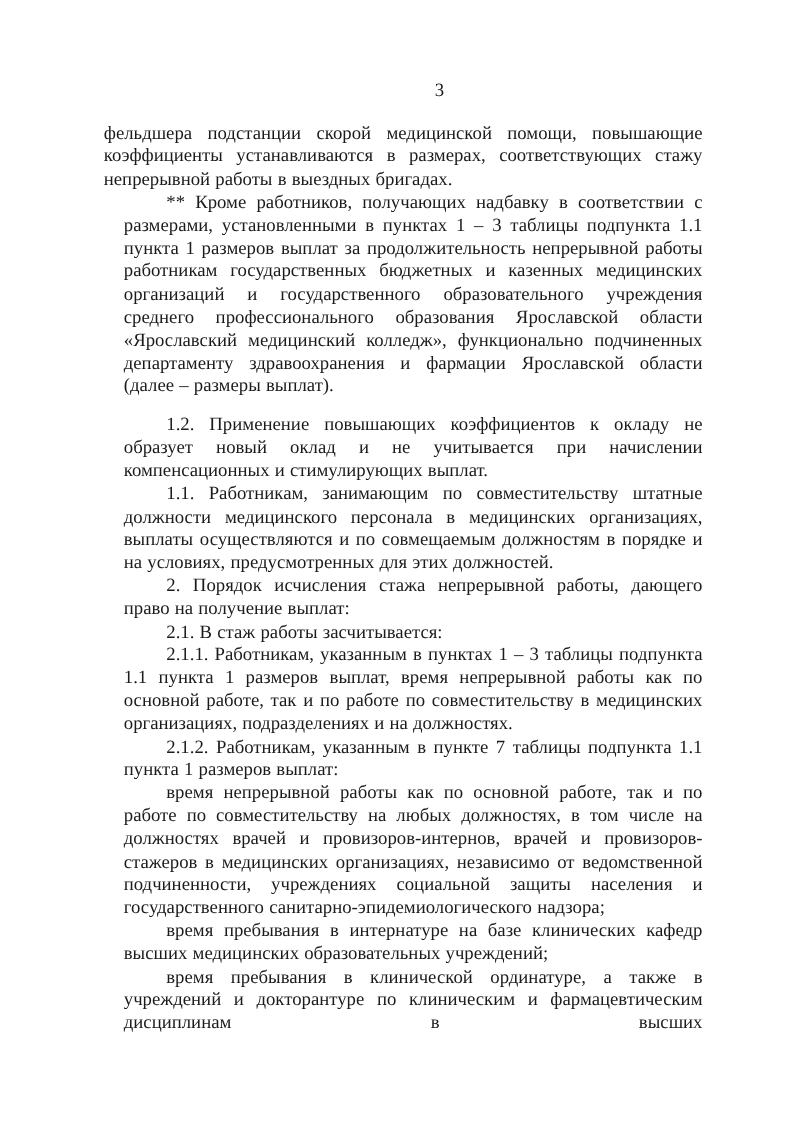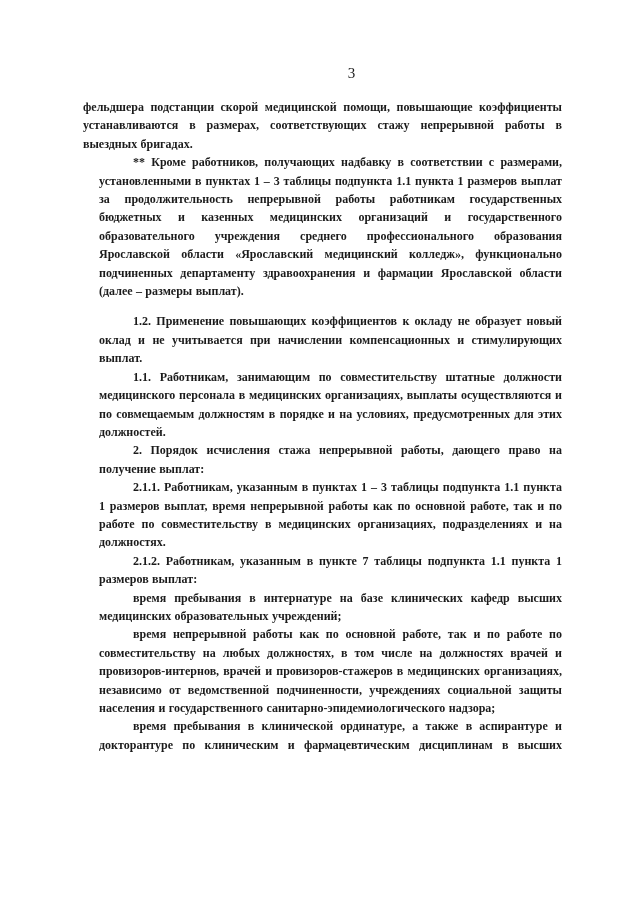--- a/index.html
+++ b/index.html
@@ -24,43 +24,43 @@
   .page-number {
     font-size: 15px;
     line-height: 18px;
     text-align: center;
     
     padding-left: 58px;
     margin-bottom: 16px;
   }
   .doc-body p {
     margin: 0;
-    font-size: 12px;
+    font-size: 15px;
     line-height: 18.4px;
     text-align: justify;
     text-align-last: left;
     word-spacing: 0.4px;
-    font-weight: bold;
   }
   .doc-body p.indent { text-indent: 34px; margin-left: 16px; }
   .doc-body p.spacer { height: 12px; }
   
   .doc-body p.cut { text-align-last: justify; }
 </style>
 </head>
 <body>
 
 <div class="page">
   <div class="page-number">3</div>
   <div class="doc-body" id="doc-body">
       <p class="">фельдшера подстанции скорой медицинской помощи, повышающие коэффициенты устанавливаются в размерах, соответствующих стажу непрерывной работы в выездных бригадах.</p>
       <p class="indent">** Кроме работников, получающих надбавку в соответствии с размерами, установленными в пунктах 1 – 3 таблицы подпункта 1.1 пункта 1 размеров выплат за продолжительность непрерывной работы работникам государственных бюджетных и казенных медицинских организаций и государственного образовательного учреждения среднего профессионального образования Ярославской области «Ярославский медицинский колледж», функционально подчиненных департаменту здравоохранения и фармации Ярославской области (далее – размеры выплат).</p>
       <p class="spacer"></p>
       <p class="indent">1.2. Применение повышающих коэффициентов к окладу не образует новый оклад и не учитывается при начислении компенсационных и стимулирующих выплат.</p>
       <p class="indent">1.1. Работникам, занимающим по совместительству штатные должности медицинского персонала в медицинских организациях, выплаты осуществляются и по совмещаемым должностям в порядке и на условиях, предусмотренных для этих должностей.</p>
       <p class="indent">2. Порядок исчисления стажа непрерывной работы, дающего право на получение выплат:</p>
+      <p class="indent">2.1. В стаж работы засчитывается:</p>
       <p class="indent">2.1.1. Работникам, указанным в пунктах 1 – 3 таблицы подпункта 1.1 пункта 1 размеров выплат, время непрерывной работы как по основной работе, так и по работе по совместительству в медицинских организациях, подразделениях и на должностях.</p>
       <p class="indent">2.1.2. Работникам, указанным в пункте 7 таблицы подпункта 1.1 пункта 1 размеров выплат:</p>
+      <p class="indent">время непрерывной работы как по основной работе, так и по работе по совместительству на любых должностях, в том числе на должностях врачей и провизоров-интернов, врачей и провизоров-стажеров в медицинских организациях, независимо от ведомственной подчиненности, учреждениях социальной защиты населения и государственного санитарно-эпидемиологического надзора;</p>
       <p class="indent">время пребывания в интернатуре на базе клинических кафедр высших медицинских образовательных учреждений;</p>
-      <p class="indent">время непрерывной работы как по основной работе, так и по работе по совместительству на любых должностях, в том числе на должностях врачей и провизоров-интернов, врачей и провизоров-стажеров в медицинских организациях, независимо от ведомственной подчиненности, учреждениях социальной защиты населения и государственного санитарно-эпидемиологического надзора;</p>
-      <p class="indent cut">время пребывания в клинической ординатуре, а также в аспирантуре и докторантуре по клиническим и фармацевтическим дисциплинам в высших</p>
+      <p class="indent cut">время пребывания в клинической ординатуре, а также в учреждений и докторантуре по клиническим и фармацевтическим дисциплинам в высших</p>
     </div>
 </div>
 
 </body></html>

